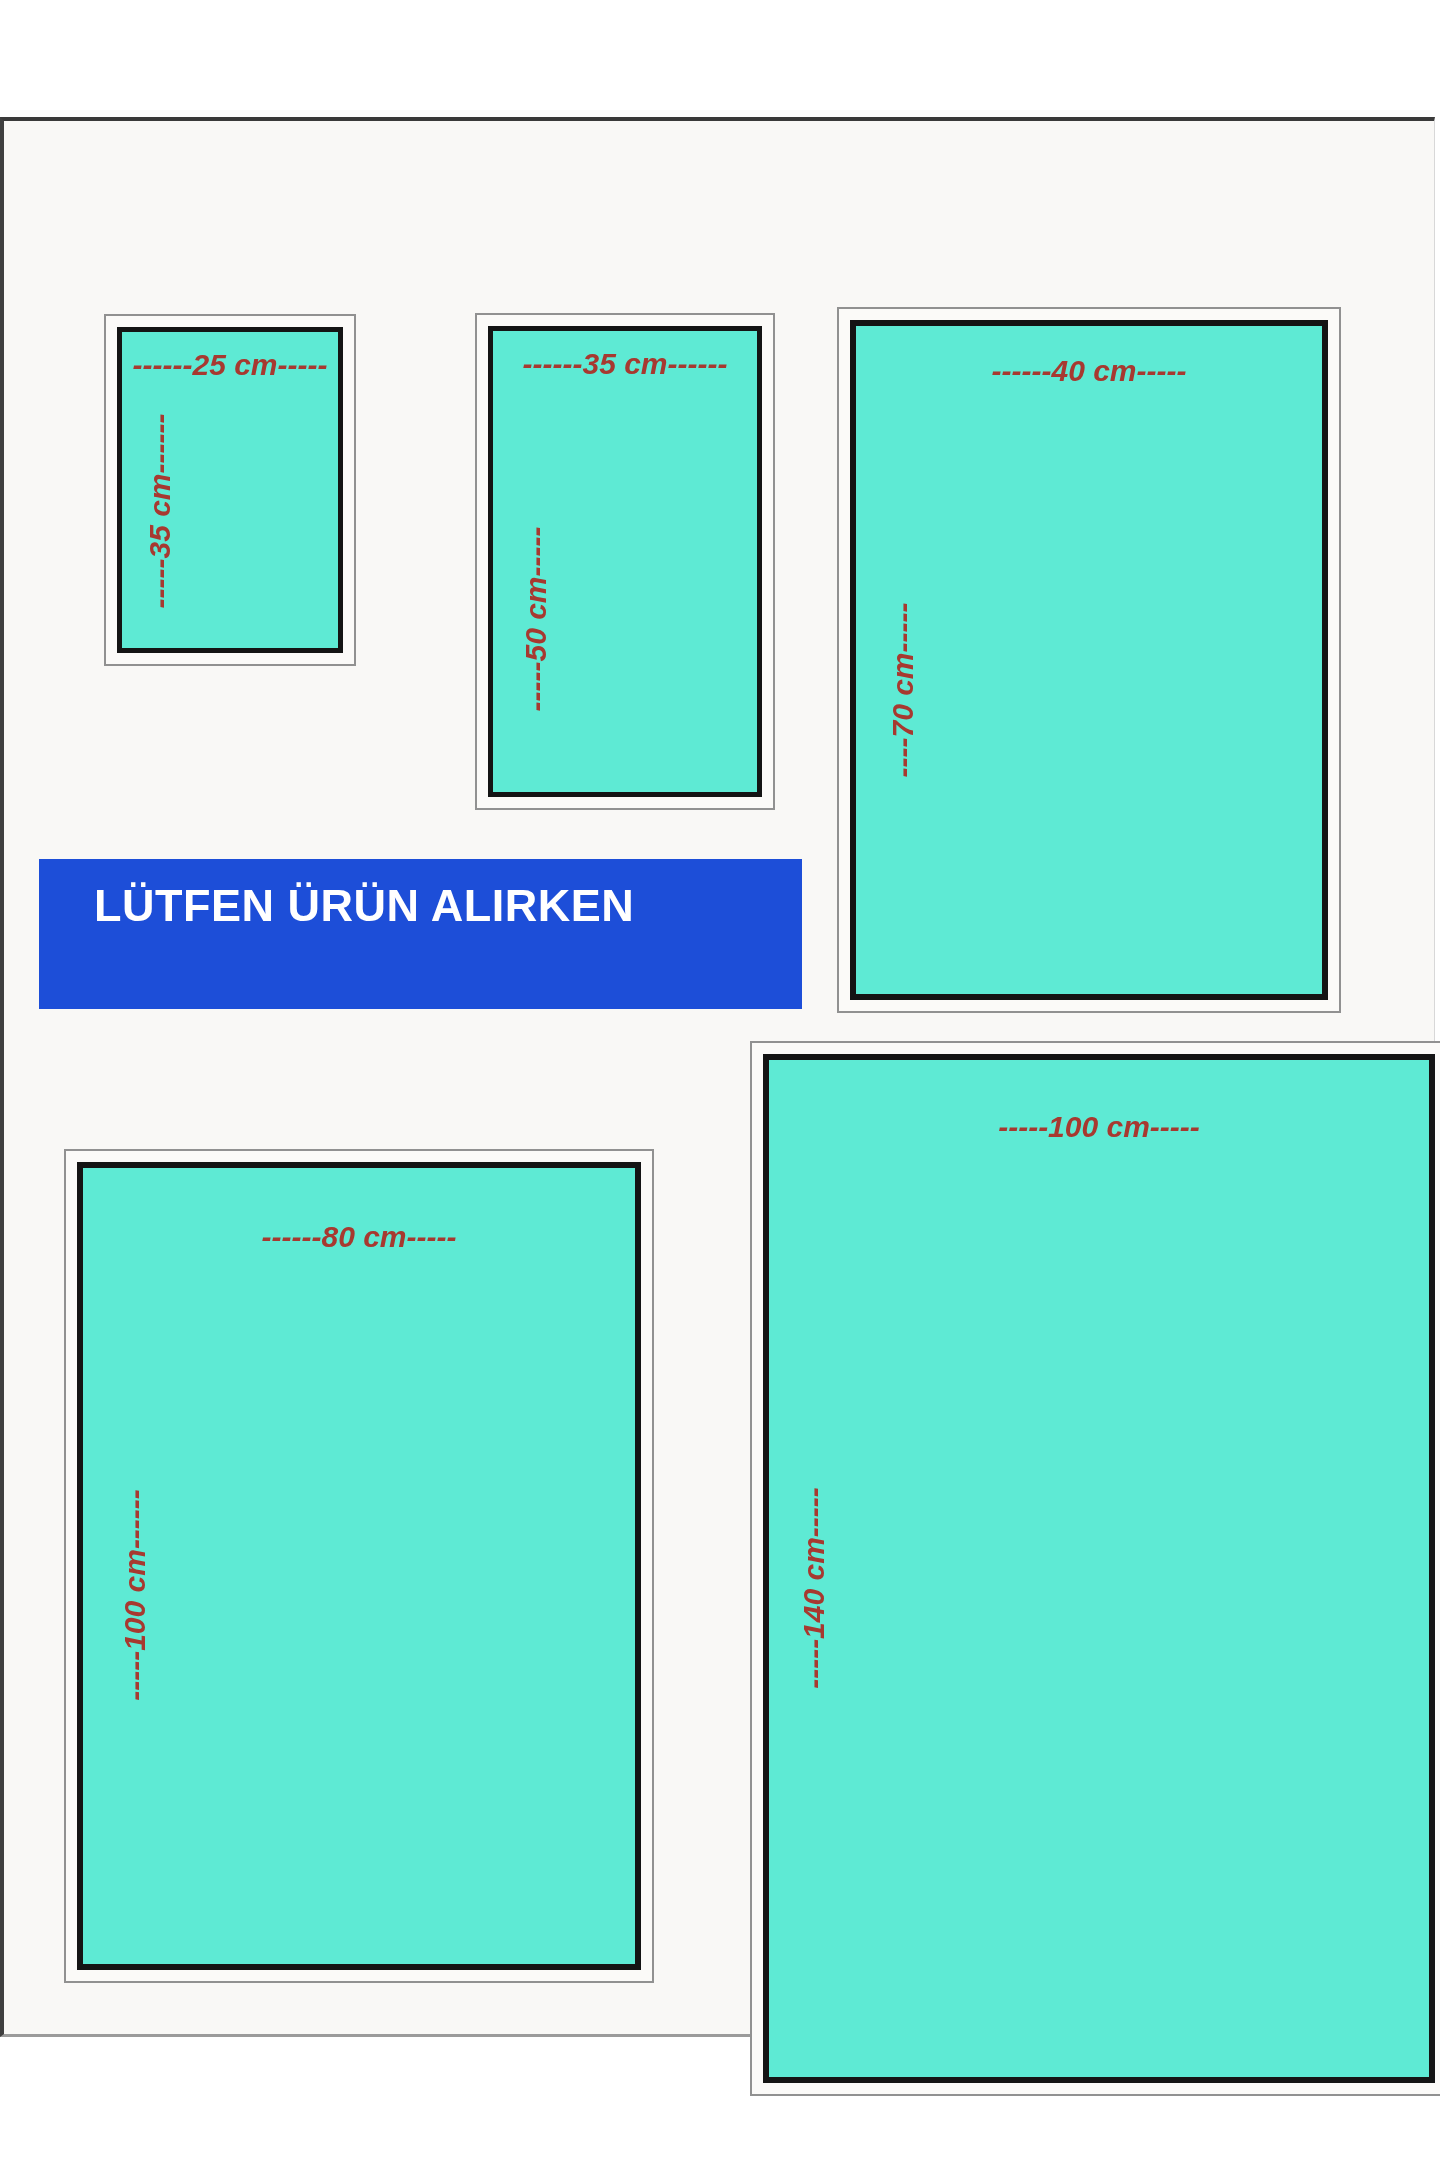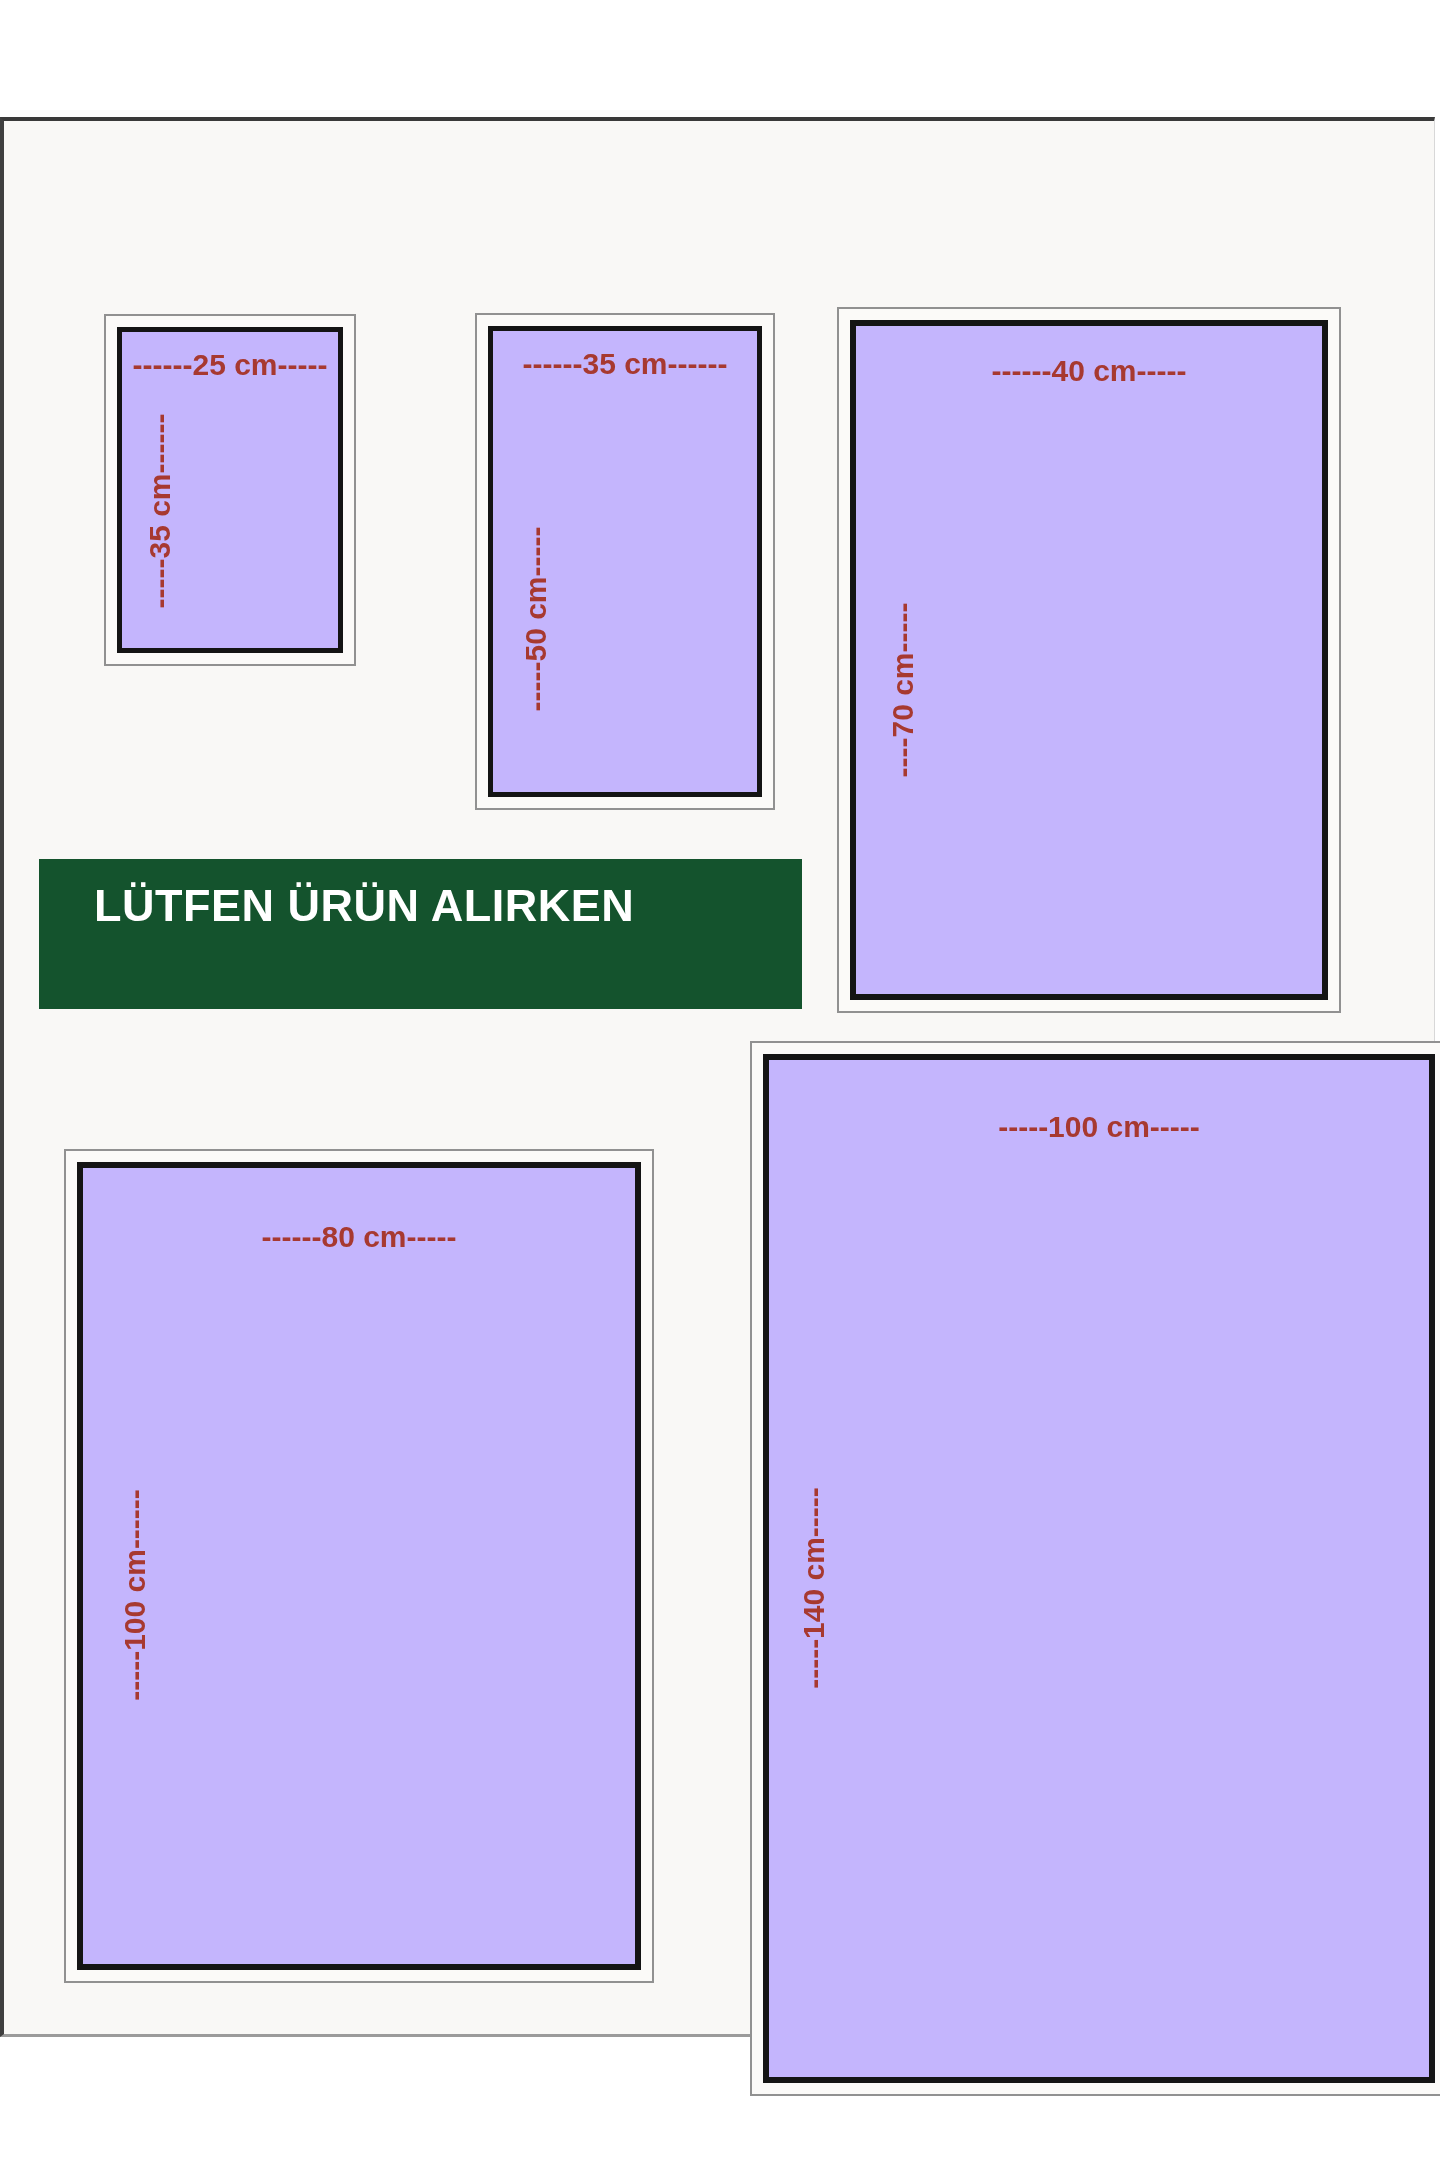--- a/index.html
+++ b/index.html
@@ -25,21 +25,22 @@
   .size-box{
     position:absolute;
     background:#fbfaf8;
     border:2px solid #919191;
     box-sizing:border-box;
   }
   .inner{
     position:absolute;
     left:11px;right:11px;top:11px;bottom:11px;
     border:6px solid #141414;
-    background:#c4b5fd;
+    background:#5eead4;
+    font-style:italic;
   }
   .box1{left:100px;top:193px;width:252px;height:352px;}
   .box1 .inner{border-width:5px;}
   .box2{left:423px;top:192px;width:300px;height:497px;margin-left:48px;}
   .box2 .inner{border-width:5px;}
   .box3{left:833px;top:186px;width:504px;height:706px;}
   .box4{left:60px; top:1028px;width:590px;height:834px;}
   .box5{left:710px;top:920px; width:698px;height:1055px;margin-left:36px;}
 
   .h-label{
@@ -68,21 +69,21 @@
   .box2 .v-anchor{left:43px;top:288px;}
   .box3 .v-anchor{left:47px;top:364px;}
   .box4 .v-anchor{left:52px;top:427px;}
   .box5 .v-anchor{left:45px;top:528px;}
 
   
   .banner{
     position:absolute;
     left:35px;top:738px;
     width:763px;height:150px;
-    background:#14532d;
+    background:#1d4ed8;
     color:#ffffff;
     box-sizing:border-box;
     padding:17px 0 0 55px;
     font-weight:bold;
     font-size:45px;
     line-height:59px;
     letter-spacing:0.5px;
     white-space:nowrap;
   }
 </style>

